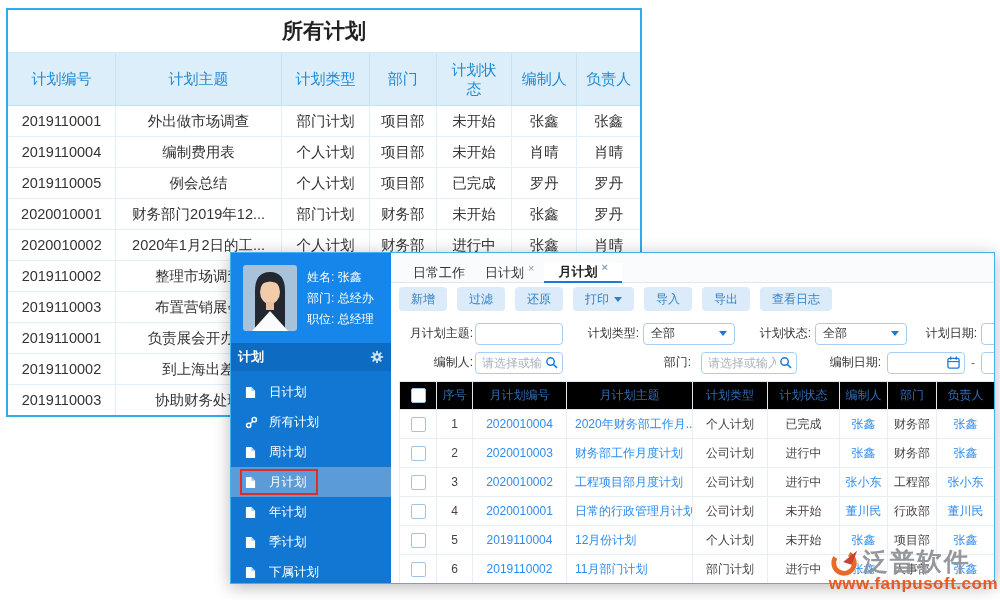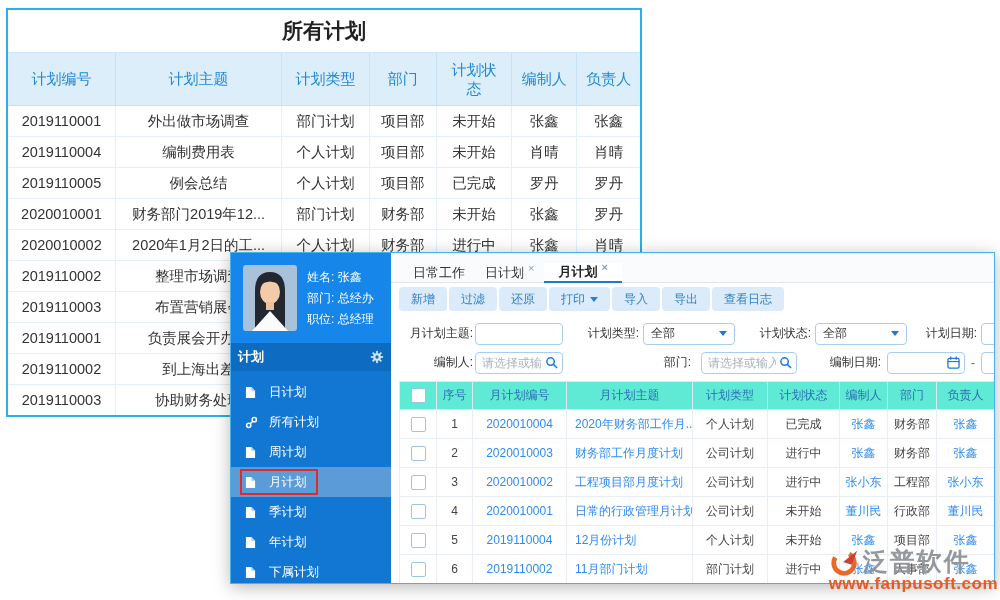--- a/index.html
+++ b/index.html
@@ -39,41 +39,41 @@
     font-size:12.5px;position:relative;cursor:pointer;}
   .side-item.active{background:#5b9bd8;}
   .s-icon{width:15px;margin-right:9px;display:inline-flex;line-height:0;}
   .red-box{position:absolute;left:9px;top:2px;width:74px;height:22px;border:2px solid #e02b2b;pointer-events:none;}
   .main{margin-left:160px;height:100%;display:flex;flex-direction:column;overflow:hidden;}
   .tabs{height:29px;background:#fafbfc;border-bottom:1px solid #e2e6ea;display:flex;
     align-items:flex-end;padding-left:12px;flex:none;}
   .tab{display:flex;align-items:center;padding:0 10px;font-size:13px;color:#333;cursor:pointer;}
   .tab .tab-x{font-size:11px;color:#8aa0b5;margin:-10px 0 0 4px;}
   .tab.active{background:#fff;border-bottom:2px solid #1a7ad9;font-weight:bold;color:#222;padding:0 14px;margin-bottom:-1px;}
-  .toolbar{height:32px;display:flex;align-items:center;gap:2px;padding-left:8px;flex:none;}
+  .toolbar{height:32px;display:flex;align-items:center;gap:10px;padding-left:8px;flex:none;}
   .tbtn{height:24px;background:#dcebf9;color:#2f80c8;border:none;border-radius:4px;
     font-size:12px;padding:0 12px;display:inline-flex;align-items:center;gap:5px;cursor:pointer;
     font-family:inherit;white-space:nowrap;}
   .caret{width:0;height:0;border-left:4px solid transparent;border-right:4px solid transparent;
     border-top:5px solid #2f80c8;display:inline-block;}
   .filters{height:66px;box-sizing:border-box;padding:2px 0 8px 8px;font-size:12px;color:#333;flex:none;}
   .frow{display:flex;align-items:center;height:25px;margin-top:4px;}
   .flabel{text-align:right;flex:none;white-space:nowrap;}
   .fin{height:22px;border:1px solid #a9cdf0;border-radius:4px;box-sizing:border-box;font-size:12px;
     padding:0 6px;color:#333;font-family:inherit;outline:none;background:#fff;flex:none;}
   .fwrap{position:relative;display:inline-flex;align-items:center;flex:none;}
   .fwrap .fin{width:100%;padding-right:20px;}
   .fwrap svg{position:absolute;right:5px;pointer-events:none;}
   .fwrap .fin::placeholder{color:#a9b3bd;}
   .fselect{height:22px;border:1px solid #a9cdf0;border-radius:4px;display:inline-flex;align-items:center;
     padding:0 7px;box-sizing:border-box;color:#333;background:#fff;flex:none;cursor:pointer;}
   .fselect .caret{margin-left:auto;border-top-color:#1a7ad9;}
   .dash{margin:0 0 0 6px;color:#666;}
   .grid{margin-left:8px;border-collapse:collapse;table-layout:fixed;width:595px;font-size:12px;flex:none;}
-  .grid th{height:27px;background:#5eead4;color:#2e6eb5;font-weight:normal;
+  .grid th{height:27px;background:#000000;color:#2e6eb5;font-weight:normal;
     border:1px solid #dfe7ef;padding:0;}
   .grid td{height:28px;border:1px solid #e9eef4;text-align:center;color:#444;padding:0 2px;
     white-space:nowrap;overflow:hidden;}
   .grid td.link{color:#2d8cf0;cursor:pointer;}
   .grid td.subj{text-align:left;padding-left:8px;color:#2d8cf0;cursor:pointer;}
   .cbx{display:inline-block;width:13px;height:13px;border:1px solid #9fc3e8;border-radius:2px;
     background:#fff;vertical-align:middle;cursor:pointer;}
   
   .watermark{position:absolute;right:2px;bottom:6px;z-index:60;opacity:.95;text-align:center;pointer-events:none;}
   .wm-row{display:flex;align-items:center;gap:2px;}
@@ -276,30 +276,30 @@
           <span class="s-label">月计划</span>
           <span class="red-box"></span>
         </div>
         <div class="side-item">
           <span class="s-icon">
             <svg viewBox="0 0 12 14" width="11" height="13">
               <path d="M1 1h6l4 4v8H1z" fill="#fff"></path>
               <path d="M7 1l4 4H7z" fill="#9cc6ec"></path>
             </svg>
           </span>
-          <span class="s-label">季计划</span>
+          <span class="s-label">年计划</span>
         </div>
         <div class="side-item">
           <span class="s-icon">
             <svg viewBox="0 0 12 14" width="11" height="13">
               <path d="M1 1h6l4 4v8H1z" fill="#fff"></path>
               <path d="M7 1l4 4H7z" fill="#9cc6ec"></path>
             </svg>
           </span>
-          <span class="s-label">年计划</span>
+          <span class="s-label">季计划</span>
         </div>
         <div class="side-item">
           <span class="s-icon">
             <svg viewBox="0 0 12 14" width="11" height="13">
               <path d="M1 1h6l4 4v8H1z" fill="#fff"></path>
               <path d="M7 1l4 4H7z" fill="#9cc6ec"></path>
             </svg>
           </span>
           <span class="s-label">下属计划</span>
         </div>

